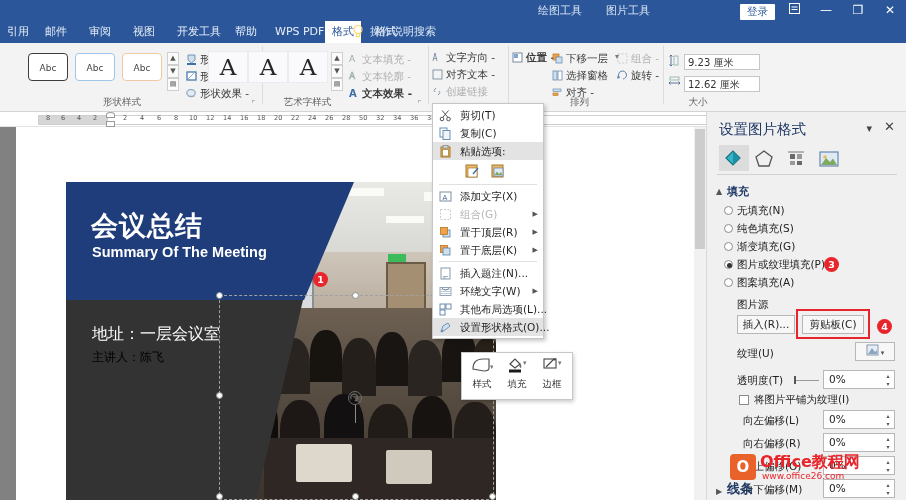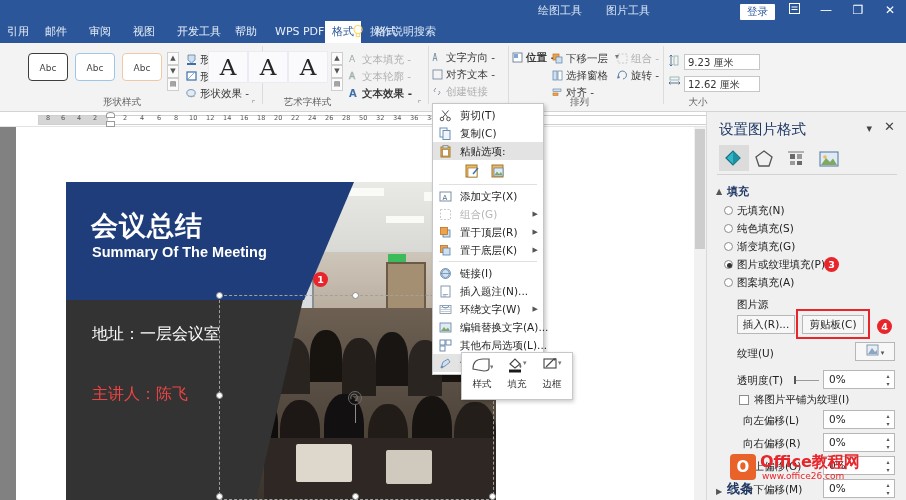--- a/index.html
+++ b/index.html
@@ -116,21 +116,21 @@
   }
   #cover-title {
     position:absolute; left:25px; top:26px; font-size:27px; font-weight:bold; color:#fff;
     letter-spacing:1px; font-family:"DejaVu Sans","Liberation Sans",sans-serif;
   }
   #cover-sub {
     position:absolute; left:26px; top:62px; font-size:14.5px; color:#ffffff; font-weight:600;
     font-family:"Liberation Sans", sans-serif;
   }
   #cover-l1 { position:absolute; left:26px; top:142px; font-size:16px; color:#fff; }
-  #cover-l2 { position:absolute; left:26px; top:167px; font-size:16px; color:#ef4444;margin-top:35px; }
+  #cover-l2 { position:absolute; left:26px; top:167px; font-size:12px; color:#000000; }
   
   #photo {
     position:absolute; left:170px; top:0px; width:260px; height:318px;
     clip-path: polygon(78px 0, 260px 0, 260px 318px, 0 318px);
     overflow:hidden;
   }
   .ph-ceiling { position:absolute; left:0; top:0; width:260px; height:72px; background:linear-gradient(#e9e9e6,#d8d8d4); }
   .ph-wall { position:absolute; left:0; top:70px; width:260px; height:58px; background:linear-gradient(#cfc6bb,#b9ae9f); }
   .ph-floor { position:absolute; left:0; top:126px; width:260px; height:192px; background:linear-gradient(#6d6053,#3b342c); }
   .ph-screen { position:absolute; left:10px; top:96px; width:68px; height:44px; background:#d9dde0; border:2px solid #8c8f92;}
@@ -558,47 +558,33 @@
     <span class="ico"><svg width="13" height="13" viewBox="0 0 13 13">
           <rect x="1.5" y="1.5" width="7" height="7" fill="#f0a24a" stroke="#b87422" stroke-width=".8"></rect>
           <rect x="4" y="4" width="7" height="7" fill="#cfe0f0" stroke="#5b7fa6" stroke-width=".8"></rect>
         </svg></span>
     <span>置于底层(K)</span>
     <span class="arr">▶</span>
   </div>
   <div class="msep"></div>
   <div class="mi">
     <span class="ico"><svg width="13" height="13" viewBox="0 0 13 13">
-          <circle cx="6.5" cy="6.5" r="5" fill="#cfe0f0" stroke="#5b7fa6" stroke-width=".8"></circle>
-          <path d="M2 6.5 h9 M6.5 2 a7 5 0 0 1 0 9 a7 5 0 0 1 0 -9" fill="none" stroke="#5b7fa6" stroke-width=".7"></path>
-        </svg></span>
-    <span>链接(I)</span>
-  </div>
-  <div class="mi">
-    <span class="ico"><svg width="13" height="13" viewBox="0 0 13 13">
           <rect x="2" y="1" width="9" height="11" fill="#fff" stroke="#7a8fa5" stroke-width=".9"></rect>
           <path d="M3.8 9.5 h5.4 M3.8 11 h3.4" stroke="#7a8fa5" stroke-width=".7"></path>
         </svg></span>
     <span>插入题注(N)...</span>
   </div>
   <div class="mi">
     <span class="ico"><svg width="13" height="13" viewBox="0 0 13 13">
           <rect x="1" y="2.5" width="11" height="8" fill="#fff" stroke="#7a8fa5" stroke-width=".8"></rect>
           <path d="M1.5 4.5 h10 M1.5 6.5 h10 M1.5 8.5 h10" stroke="#9ab" stroke-width=".6"></path>
           <path d="M3 3 Q6.5 7 10 3" stroke="#5b7fa6" fill="none" stroke-width=".9"></path>
         </svg></span>
     <span>环绕文字(W)</span>
     <span class="arr">▶</span>
-  </div>
-  <div class="mi">
-    <span class="ico"><svg width="13" height="13" viewBox="0 0 13 13">
-          <rect x="1" y="2" width="11" height="9" fill="#dfeaf5" stroke="#5b7fa6" stroke-width=".8"></rect>
-          <path d="M2 10 L5 6 L7 8.5 L9 6.5 L11 10 Z" fill="#7fa860"></path>
-        </svg></span>
-    <span>编辑替换文字(A)...</span>
   </div>
   <div class="mi">
     <span class="ico"><svg width="13" height="13" viewBox="0 0 13 13">
           <rect x="1" y="1" width="5" height="5" fill="none" stroke="#5b7fa6" stroke-width=".9"></rect>
           <rect x="7" y="1" width="5" height="5" fill="none" stroke="#5b7fa6" stroke-width=".9"></rect>
           <rect x="1" y="7" width="5" height="5" fill="none" stroke="#5b7fa6" stroke-width=".9"></rect>
         </svg></span>
     <span>其他布局选项(L)...</span>
   </div>
   <div class="mi hl">

